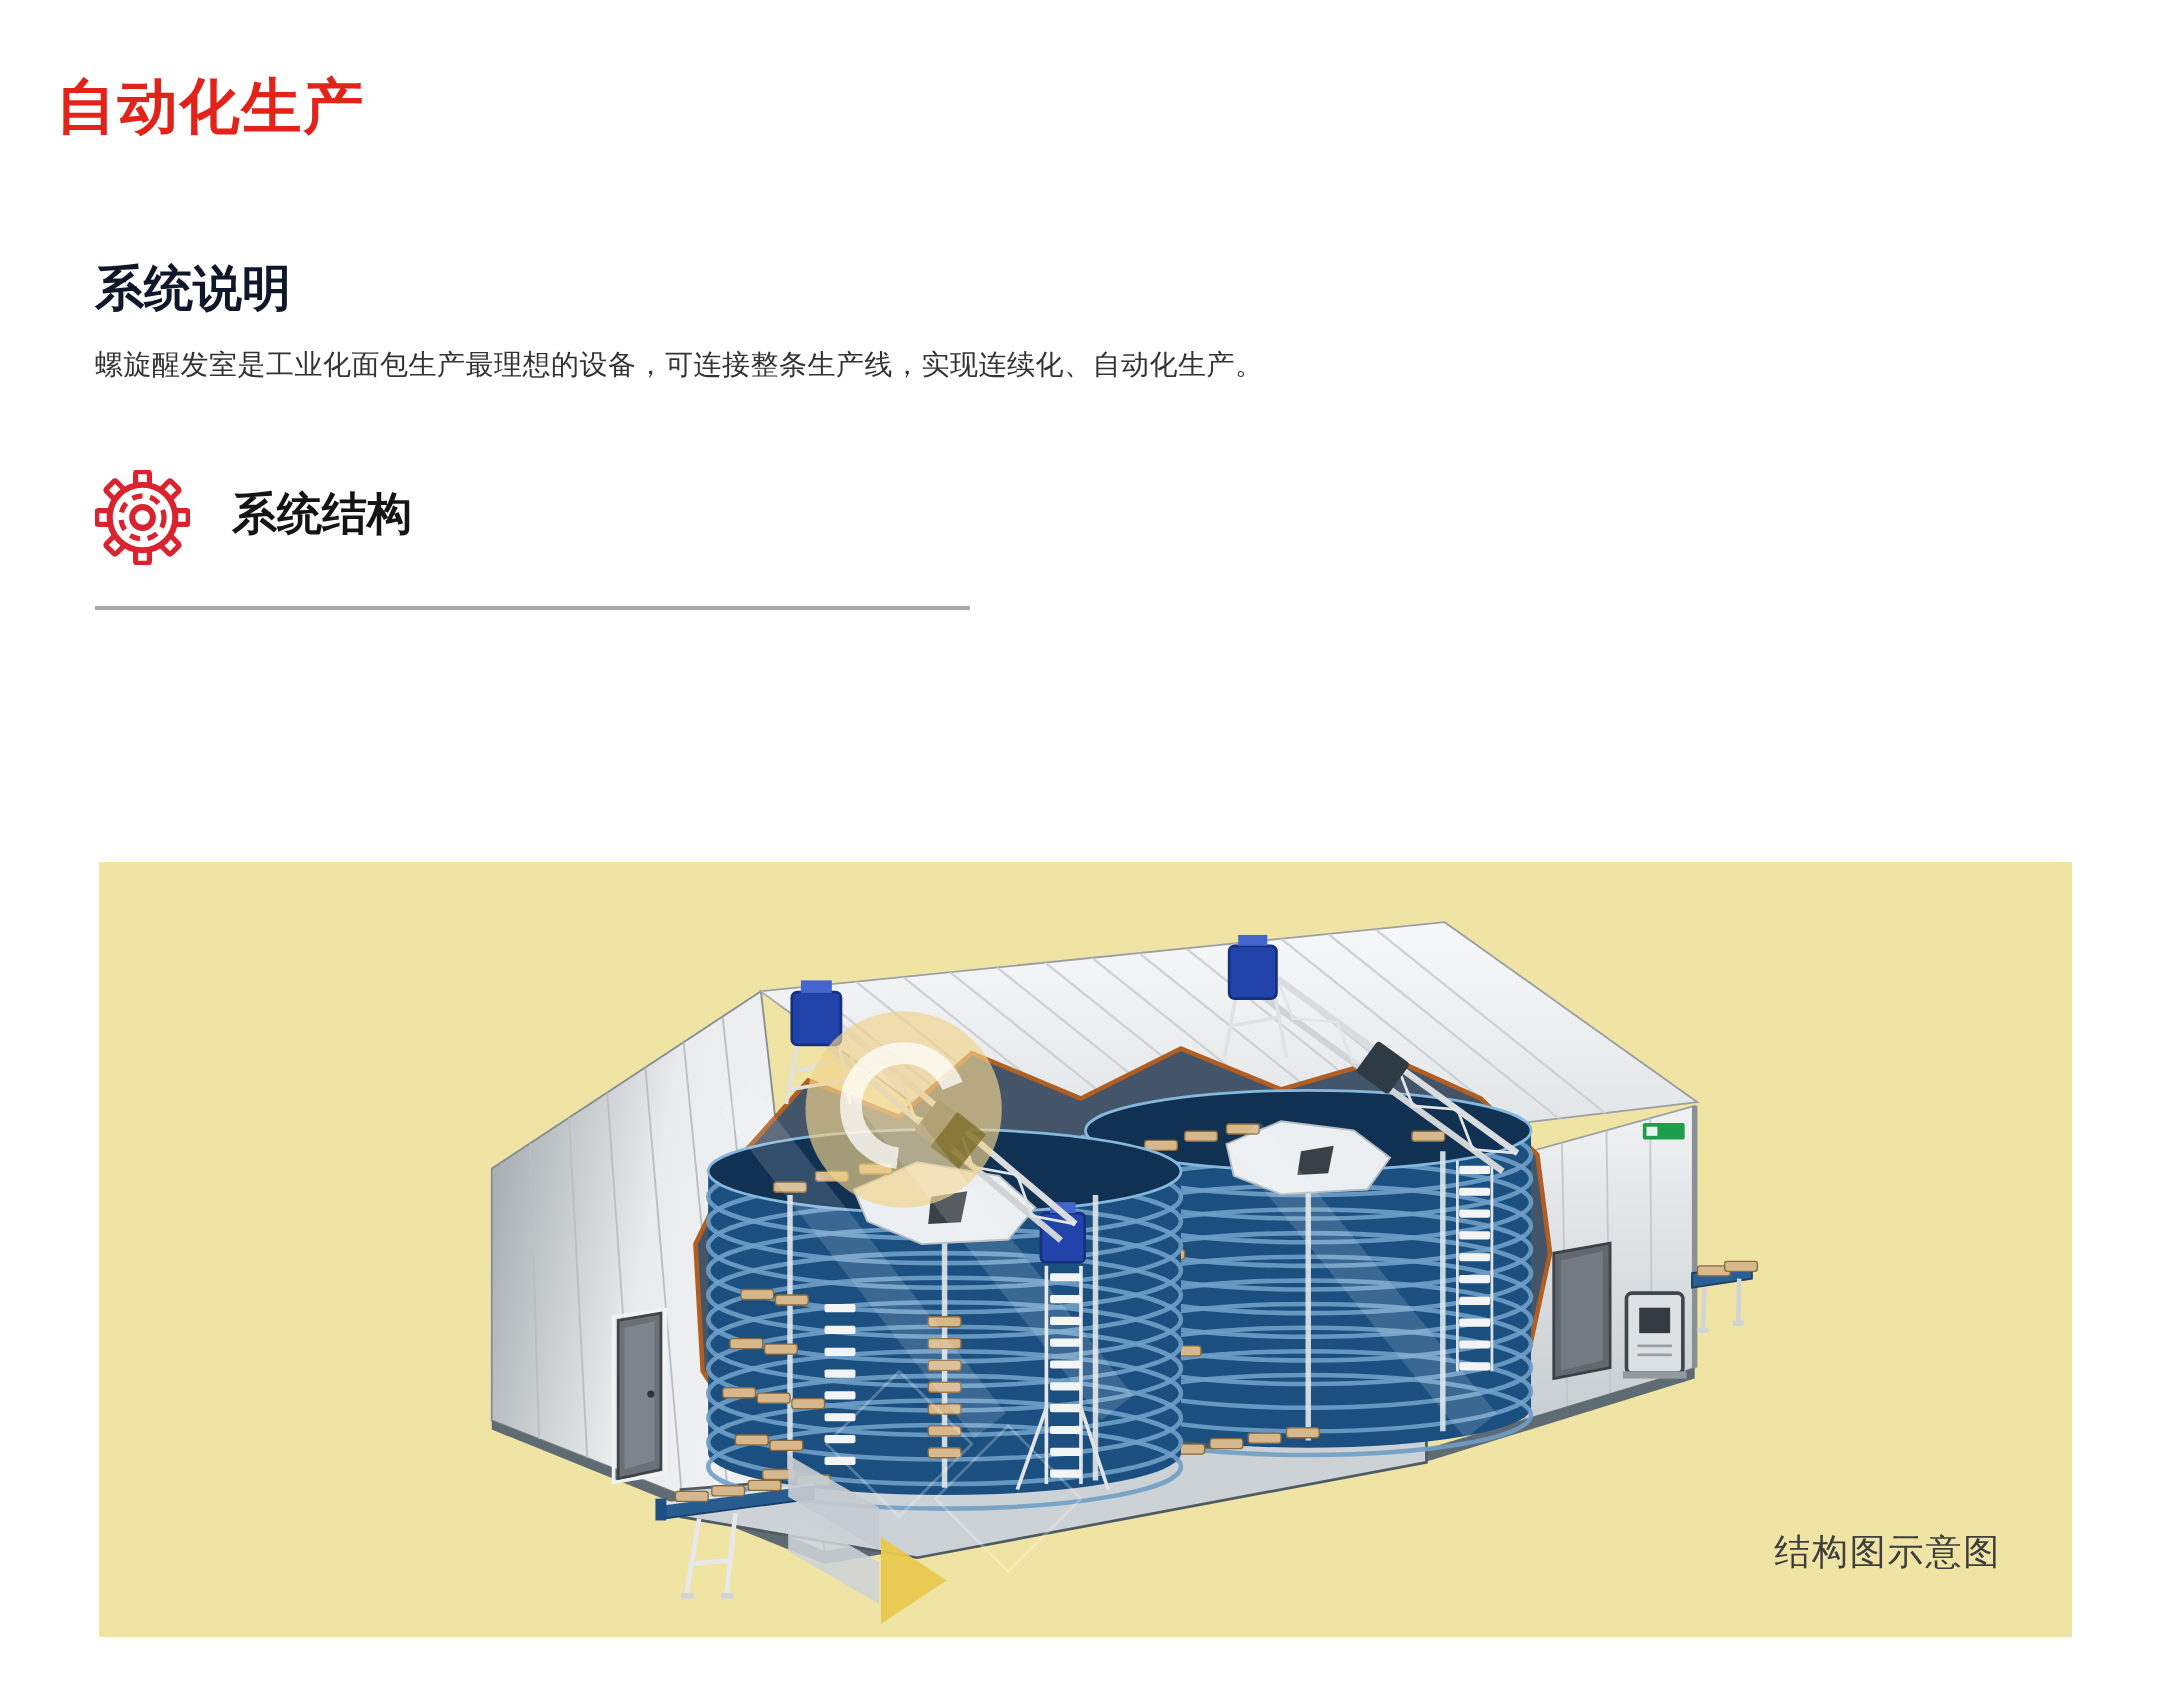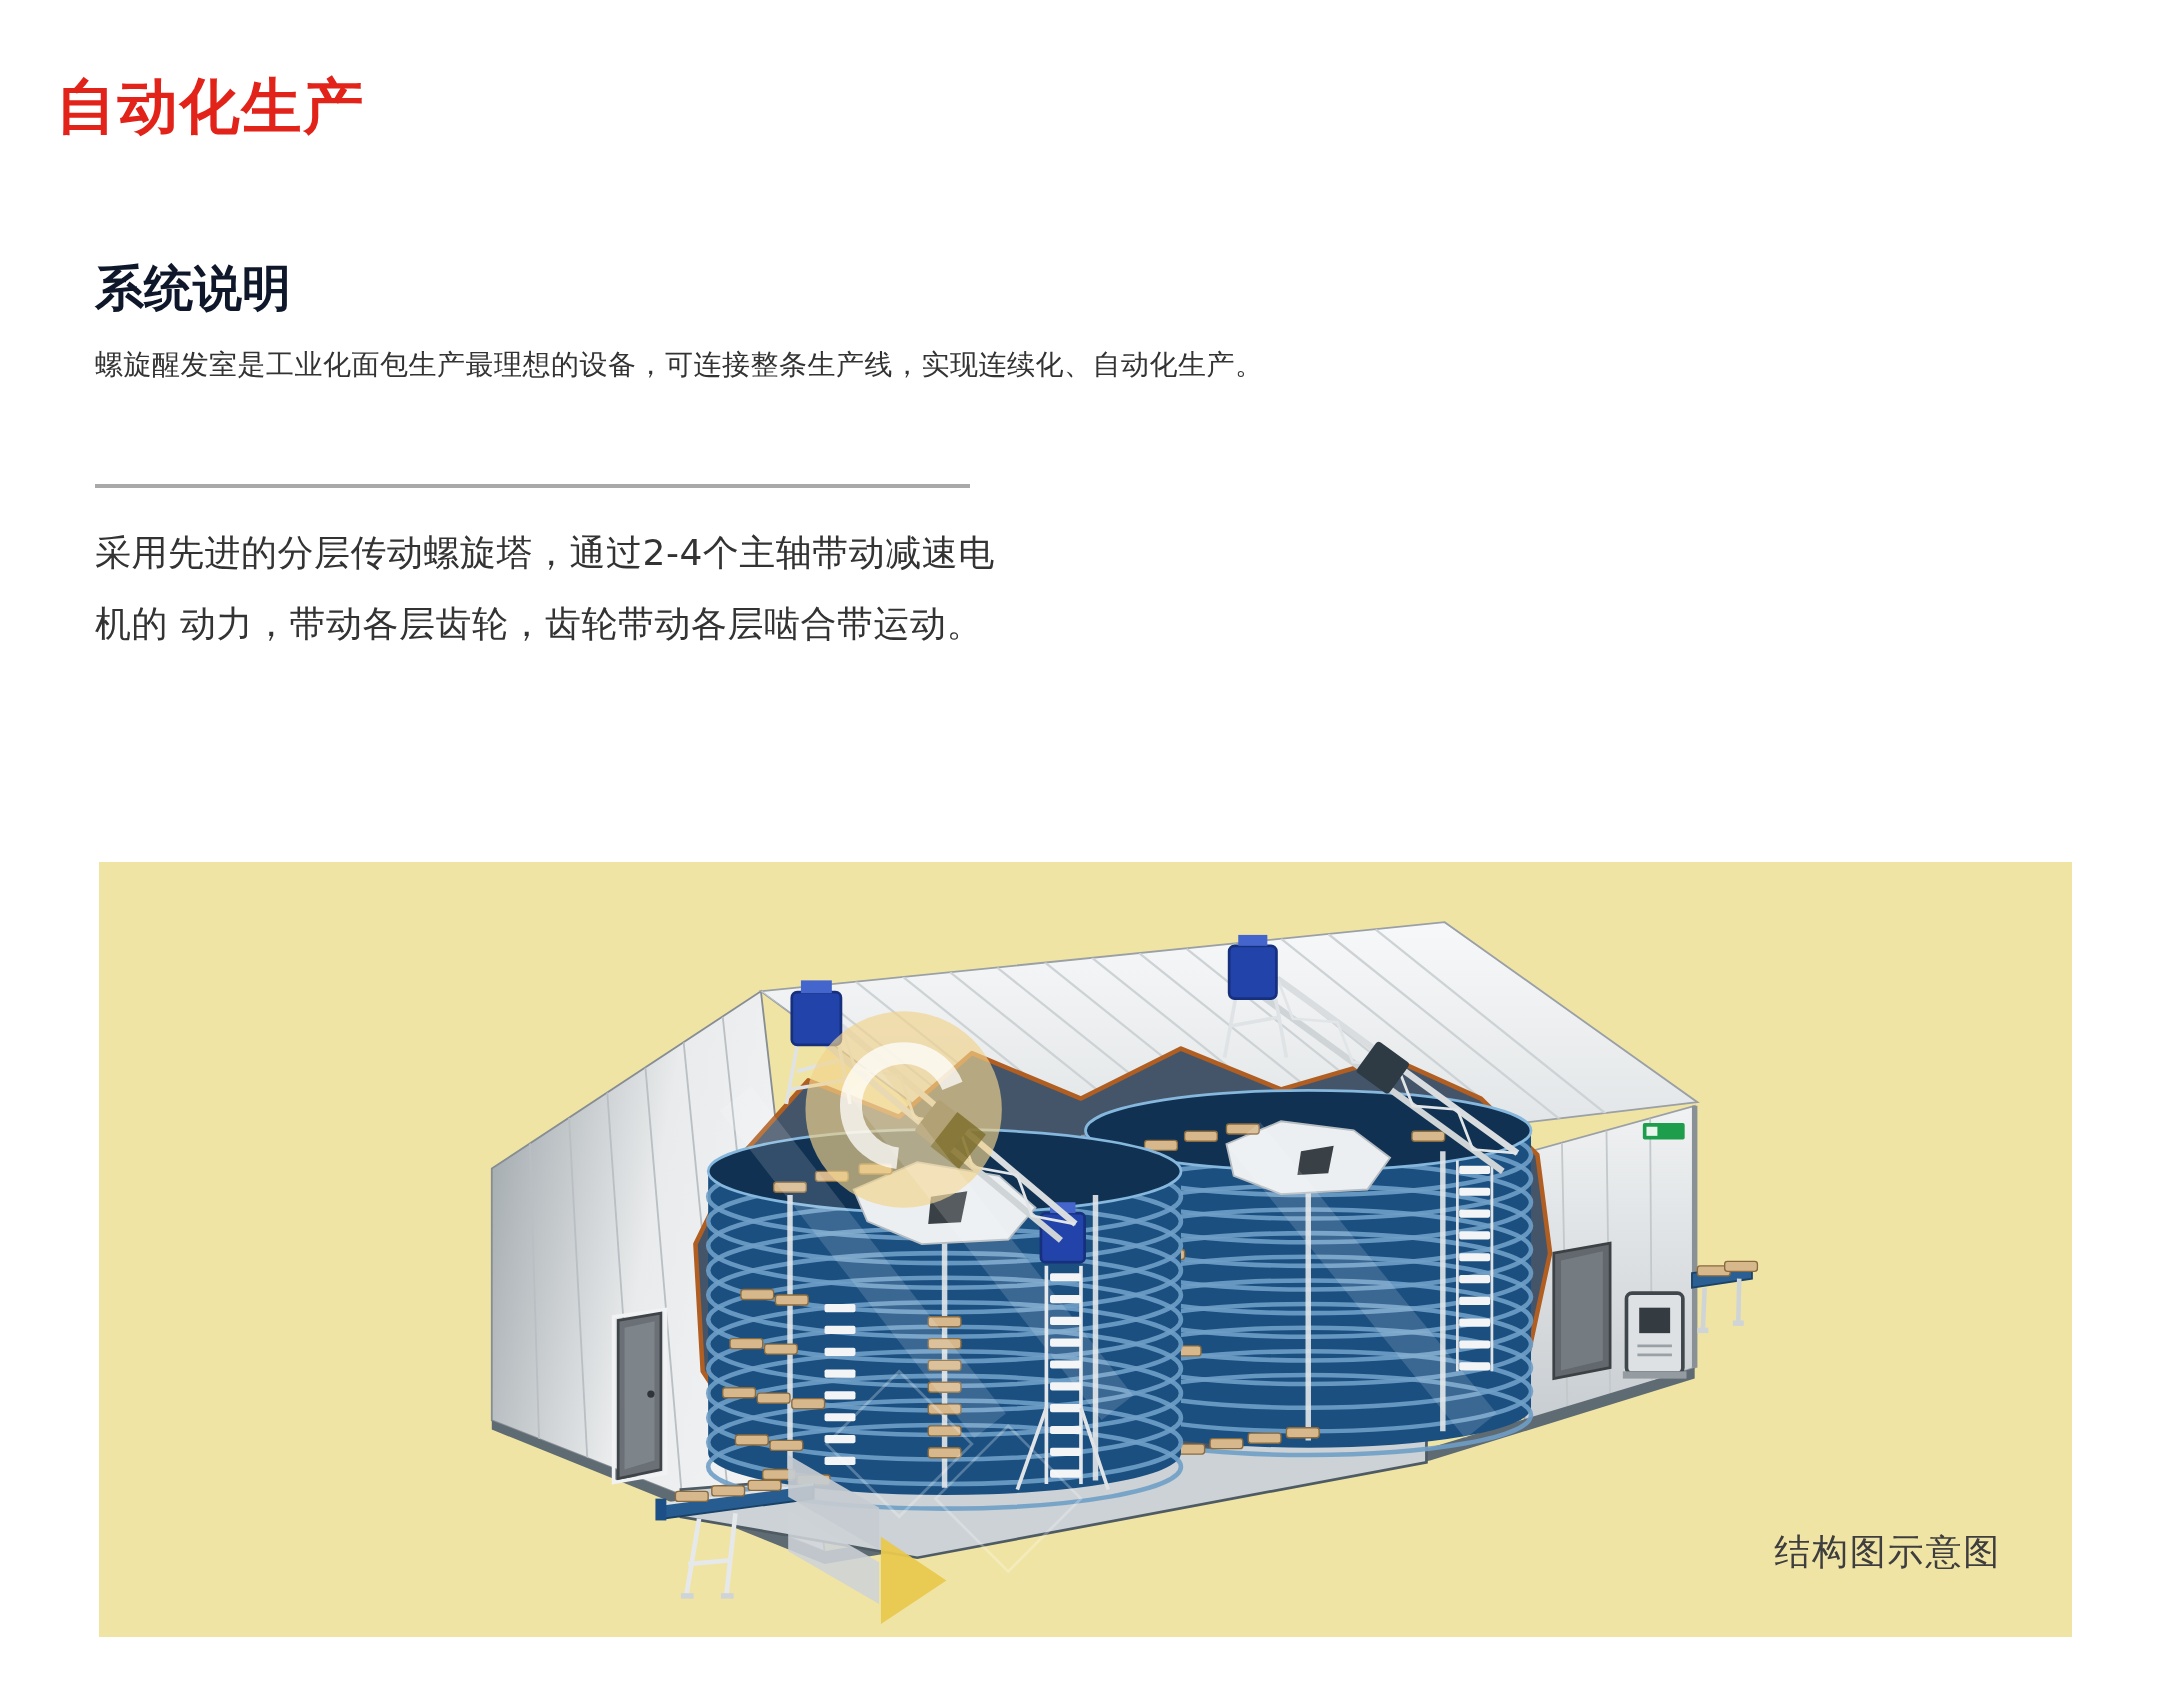--- a/index.html
+++ b/index.html
@@ -46,25 +46,41 @@
 
 <h1 class="page-title">自动化生产</h1>
 
 <h2 class="desc-heading">系统说明</h2>
 <p class="desc-paragraph">螺旋醒发室是工业化面包生产最理想的设备，可连接整条生产线，实现连续化、自动化生产。</p>
 
 <div class="cols">
 
 
   <div class="col">
+    <div class="col-head">
+      <span class="col-icon gear">
+        <svg viewBox="0 0 110 110" width="95" height="95">
+          <g stroke="#d9232e" stroke-width="6" fill="#ffffff">
+            <rect x="47" y="2" width="16" height="16" rx="2" transform="rotate(0 55 55)"></rect>
+            <rect x="47" y="2" width="16" height="16" rx="2" transform="rotate(45 55 55)"></rect>
+            <rect x="47" y="2" width="16" height="16" rx="2" transform="rotate(90 55 55)"></rect>
+            <rect x="47" y="2" width="16" height="16" rx="2" transform="rotate(135 55 55)"></rect>
+            <rect x="47" y="2" width="16" height="16" rx="2" transform="rotate(180 55 55)"></rect>
+            <rect x="47" y="2" width="16" height="16" rx="2" transform="rotate(225 55 55)"></rect>
+            <rect x="47" y="2" width="16" height="16" rx="2" transform="rotate(270 55 55)"></rect>
+            <rect x="47" y="2" width="16" height="16" rx="2" transform="rotate(315 55 55)"></rect>
+          </g>
+          <circle cx="55" cy="55" r="38" fill="#ffffff" stroke="#d9232e" stroke-width="7"></circle>
+          <circle cx="55" cy="55" r="25" fill="none" stroke="#d9232e" stroke-width="6" stroke-dasharray="12 9"></circle>
+          <circle cx="55" cy="55" r="12" fill="#ffffff" stroke="#d9232e" stroke-width="7"></circle>
+        </svg>
+      </span>
+      <span class="col-heading">系统结构</span>
+    </div>
     <div class="divider"></div>
-    <div class="col-body">
-      <div class="col-line">采用先进的分层传动螺旋塔，通过2-4个主轴带动减速电</div>
-      <div class="col-line">机的 动力，带动各层齿轮，齿轮带动各层啮合带运动。</div>
-    </div>
   </div>
 </div>
 
 <div class="figure">
   <svg viewBox="0 0 2170 852" width="1973" height="775">
     <defs>
       <linearGradient id="lwallG" x1="0" y1="0" x2="1" y2="0.3">
         <stop offset="0" stop-color="#9ba3a8"></stop>
           <stop offset="0.55" stop-color="#e9ebec"></stop>
           <stop offset="1" stop-color="#f2f3f4"></stop>

